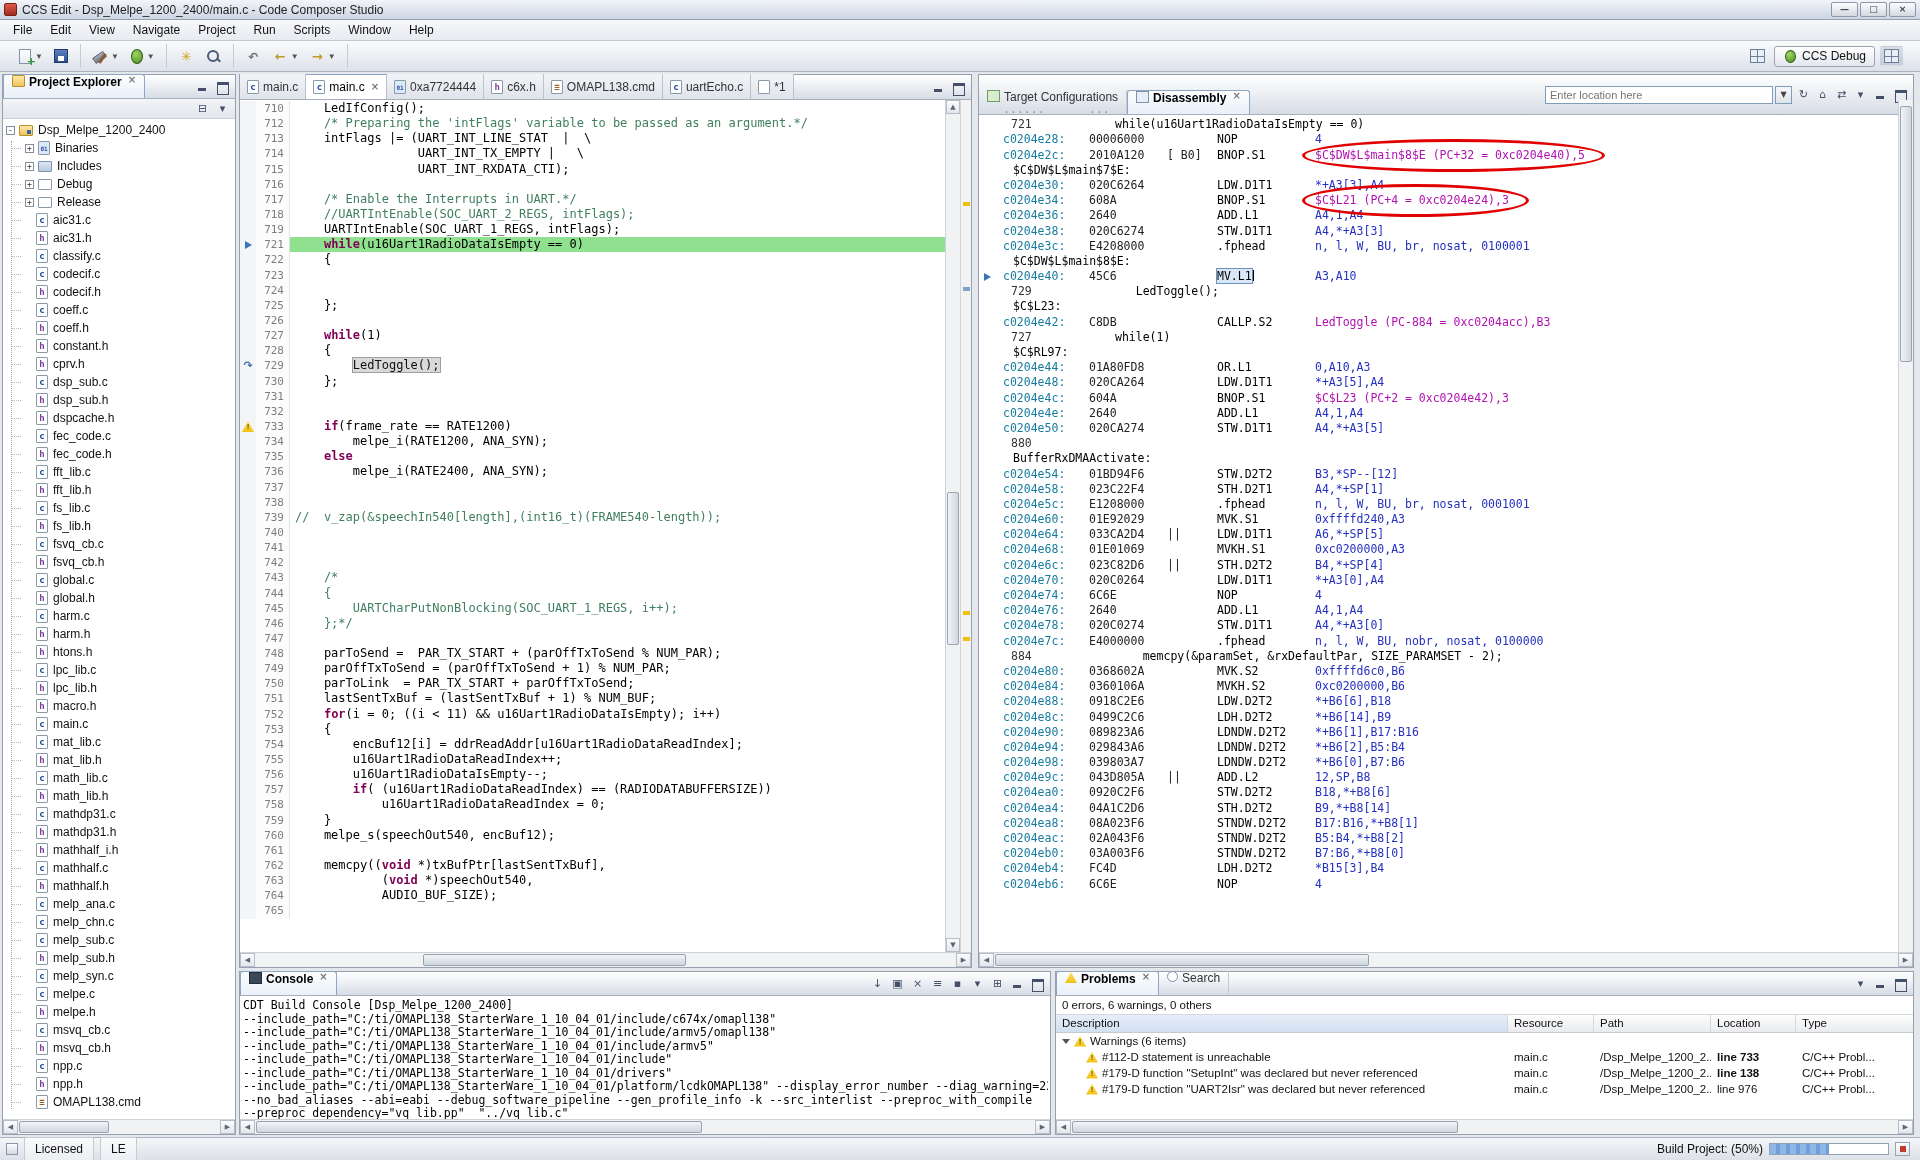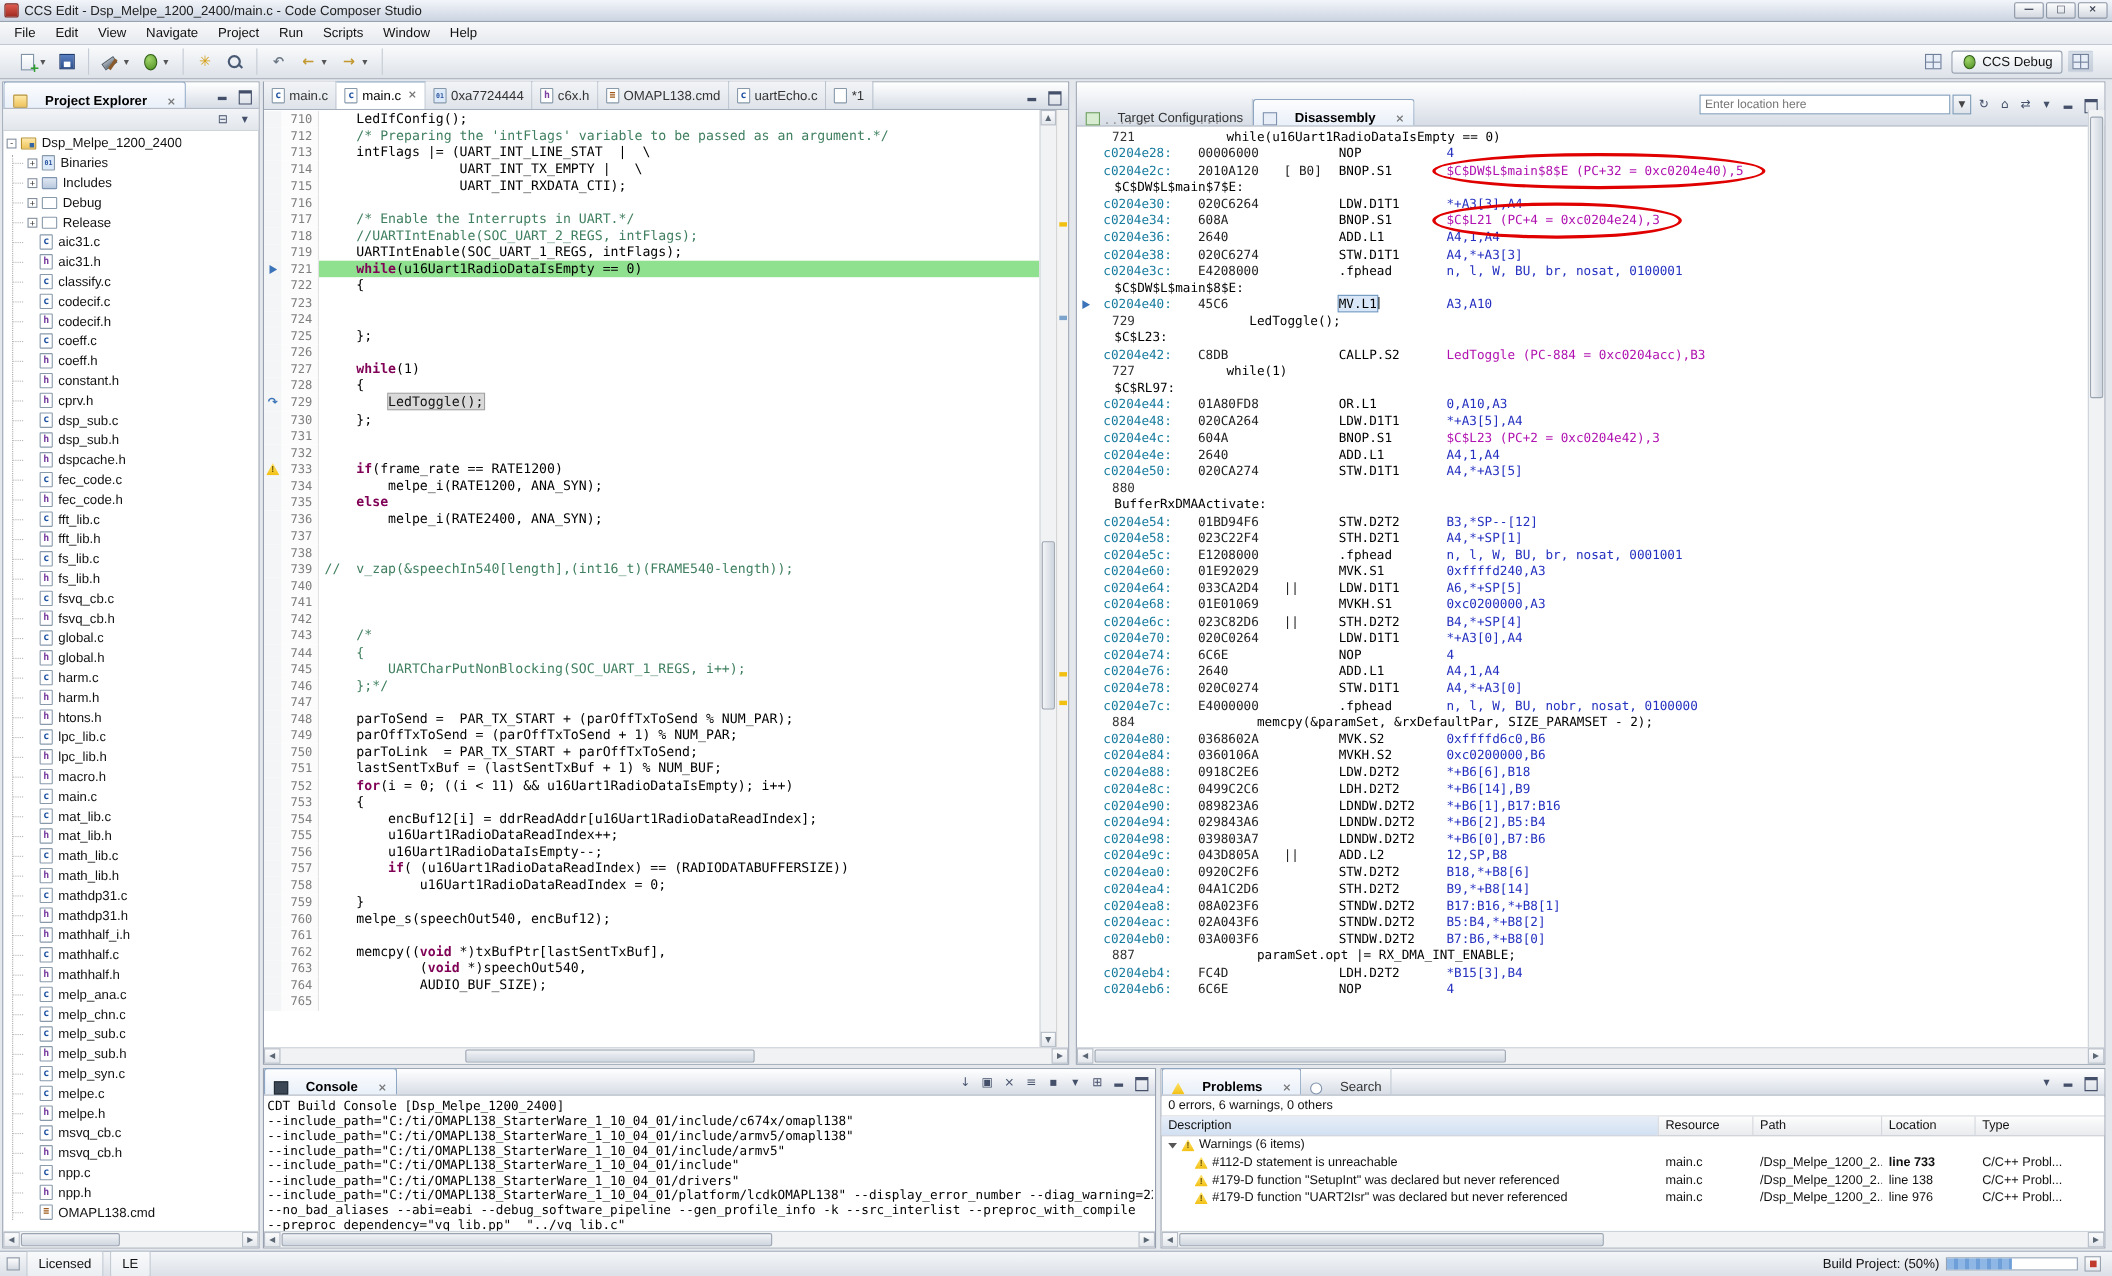--- a/index.html
+++ b/index.html
@@ -40,21 +40,21 @@
   #perspectives{margin-left:auto;display:flex;align-items:center;gap:4px;padding-right:10px}
   .ic-perspgrid{width:15px;height:14px;border:1px solid #6f7f99;background:#e8eef8;position:relative}
   .ic-perspgrid::before{content:"";position:absolute;left:0;right:0;top:6px;height:1px;background:#6f7f99}
   .ic-perspgrid::after{content:"";position:absolute;top:0;bottom:0;left:6px;width:1px;background:#6f7f99}
   #ccs-debug-btn{display:flex;align-items:center;gap:4px;padding:2px 8px;border:1px solid #9aa4b2;border-radius:3px;background:linear-gradient(#ffffff,#e2e7ee);white-space:nowrap}
   .persp-pressed{background:linear-gradient(#d7dee8,#c4cdd9)!important}
   
   .panel{position:absolute;background:#fff;border:1px solid #96a0ae}
   .tabbar{position:absolute;left:0;top:0;right:0;height:24px;background:linear-gradient(#ffffff,#d7dde6);
     border-bottom:1px solid #a6afbc;display:flex;align-items:flex-end}
-  .vtab{display:flex;align-items:flex-end;gap:16px;height:24px;padding:0 8px;color:#333;border-right:1px solid #c4cbd5;white-space:nowrap}
+  .vtab{display:flex;align-items:flex-start;gap:4px;height:24px;padding:0 8px;color:#333;border-right:1px solid #c4cbd5;white-space:nowrap}
   .vtab.sel{background:linear-gradient(#fdfdfe,#e9f0f9);border:1px solid #8ca6c4;border-bottom:none;
     border-top-left-radius:3px;border-top-right-radius:3px;font-weight:bold;color:#000}
   .tclose{color:#777;font:bold 10px/10px "DejaVu Sans",sans-serif;margin-left:2px}
   .tabspacer{flex:1}
   .tab-tools{display:flex;align-items:center;gap:3px;padding-right:4px;align-self:center}
   .sicon{width:17px;height:15px;text-align:center;font:11px/14px "DejaVu Sans",sans-serif;color:#44506a;
     border:1px solid transparent;border-radius:2px}
   .mmbtn{width:17px;height:15px;position:relative}
   .mmbtn.min::after{content:"";position:absolute;left:4px;bottom:3px;width:8px;height:3px;background:#44506a}
   .mmbtn.max::after{content:"";position:absolute;left:3px;top:3px;width:10px;height:9px;border:1px solid #44506a;border-top-width:3px}
@@ -729,21 +729,20 @@
       <div class="drow"><span class="dgut"></span><span class="daddr">c0204e8c:</span><span class="dop">0499C2C6</span><span class="dflag"></span><span class="dmn">LDH.D2T2</span><span class="dpr">*+B6[14],B9</span></div>
       <div class="drow"><span class="dgut"></span><span class="daddr">c0204e90:</span><span class="dop">089823A6</span><span class="dflag"></span><span class="dmn">LDNDW.D2T2</span><span class="dpr">*+B6[1],B17:B16</span></div>
       <div class="drow"><span class="dgut"></span><span class="daddr">c0204e94:</span><span class="dop">029843A6</span><span class="dflag"></span><span class="dmn">LDNDW.D2T2</span><span class="dpr">*+B6[2],B5:B4</span></div>
       <div class="drow"><span class="dgut"></span><span class="daddr">c0204e98:</span><span class="dop">039803A7</span><span class="dflag"></span><span class="dmn">LDNDW.D2T2</span><span class="dpr">*+B6[0],B7:B6</span></div>
       <div class="drow"><span class="dgut"></span><span class="daddr">c0204e9c:</span><span class="dop">043D805A</span><span class="dflag">||</span><span class="dmn">ADD.L2</span><span class="dpr">12,SP,B8</span></div>
       <div class="drow"><span class="dgut"></span><span class="daddr">c0204ea0:</span><span class="dop">0920C2F6</span><span class="dflag"></span><span class="dmn">STW.D2T2</span><span class="dpr">B18,*+B8[6]</span></div>
       <div class="drow"><span class="dgut"></span><span class="daddr">c0204ea4:</span><span class="dop">04A1C2D6</span><span class="dflag"></span><span class="dmn">STH.D2T2</span><span class="dpr">B9,*+B8[14]</span></div>
       <div class="drow"><span class="dgut"></span><span class="daddr">c0204ea8:</span><span class="dop">08A023F6</span><span class="dflag"></span><span class="dmn">STNDW.D2T2</span><span class="dpr">B17:B16,*+B8[1]</span></div>
       <div class="drow"><span class="dgut"></span><span class="daddr">c0204eac:</span><span class="dop">02A043F6</span><span class="dflag"></span><span class="dmn">STNDW.D2T2</span><span class="dpr">B5:B4,*+B8[2]</span></div>
       <div class="drow"><span class="dgut"></span><span class="daddr">c0204eb0:</span><span class="dop">03A003F6</span><span class="dflag"></span><span class="dmn">STNDW.D2T2</span><span class="dpr">B7:B6,*+B8[0]</span></div>
-      <div class="drow"><span class="dgut"></span><span class="daddr dnum">887</span><span class="dsrc">    paramSet.opt |= RX_DMA_INT_ENABLE;</span></div>
       <div class="drow"><span class="dgut"></span><span class="daddr">c0204eb4:</span><span class="dop">FC4D</span><span class="dflag"></span><span class="dmn">LDH.D2T2</span><span class="dpr">*B15[3],B4</span></div>
       <div class="drow"><span class="dgut"></span><span class="daddr">c0204eb6:</span><span class="dop">6C6E</span><span class="dflag"></span><span class="dmn">NOP</span><span class="dpr">4</span></div>
     </div>
   <div class="sb-v" style="right:0;top:25px;bottom:15px">
     <span class="sb-vthumb" style="top:6px;height:30%"></span>
   </div>
   <div class="sb-h">
     <span class="sb-btn" style="left:0">◀</span>
     <span class="sb-btn" style="right:0">▶</span>
     <span class="sb-thumb" style="left:16px;width:40%"></span>
@@ -832,21 +831,21 @@
         <span class="pc" style="width: 85px; font-weight: bold;">line 733</span>
         <span class="pc" style="width: 92px;">C/C++ Probl...</span>
       </div>
       <div class="prow">
         <span class="pc" style="width: 452px; padding-left: 30px;">
           <span class="mk-warn">!</span>
           <span>#179-D function "SetupInt" was declared but never referenced</span>
         </span>
         <span class="pc" style="width: 86px;">main.c</span>
         <span class="pc" style="width: 117px;">/Dsp_Melpe_1200_2...</span>
-        <span class="pc" style="width: 85px;">line 138</span>
+        <span class="pc" style="width: 85px; font-weight: bold;">line 138</span>
         <span class="pc" style="width: 92px;">C/C++ Probl...</span>
       </div>
       <div class="prow">
         <span class="pc" style="width: 452px; padding-left: 30px;">
           <span class="mk-warn">!</span>
           <span>#179-D function "UART2Isr" was declared but never referenced</span>
         </span>
         <span class="pc" style="width: 86px;">main.c</span>
         <span class="pc" style="width: 117px;">/Dsp_Melpe_1200_2...</span>
         <span class="pc" style="width: 85px;">line 976</span>

